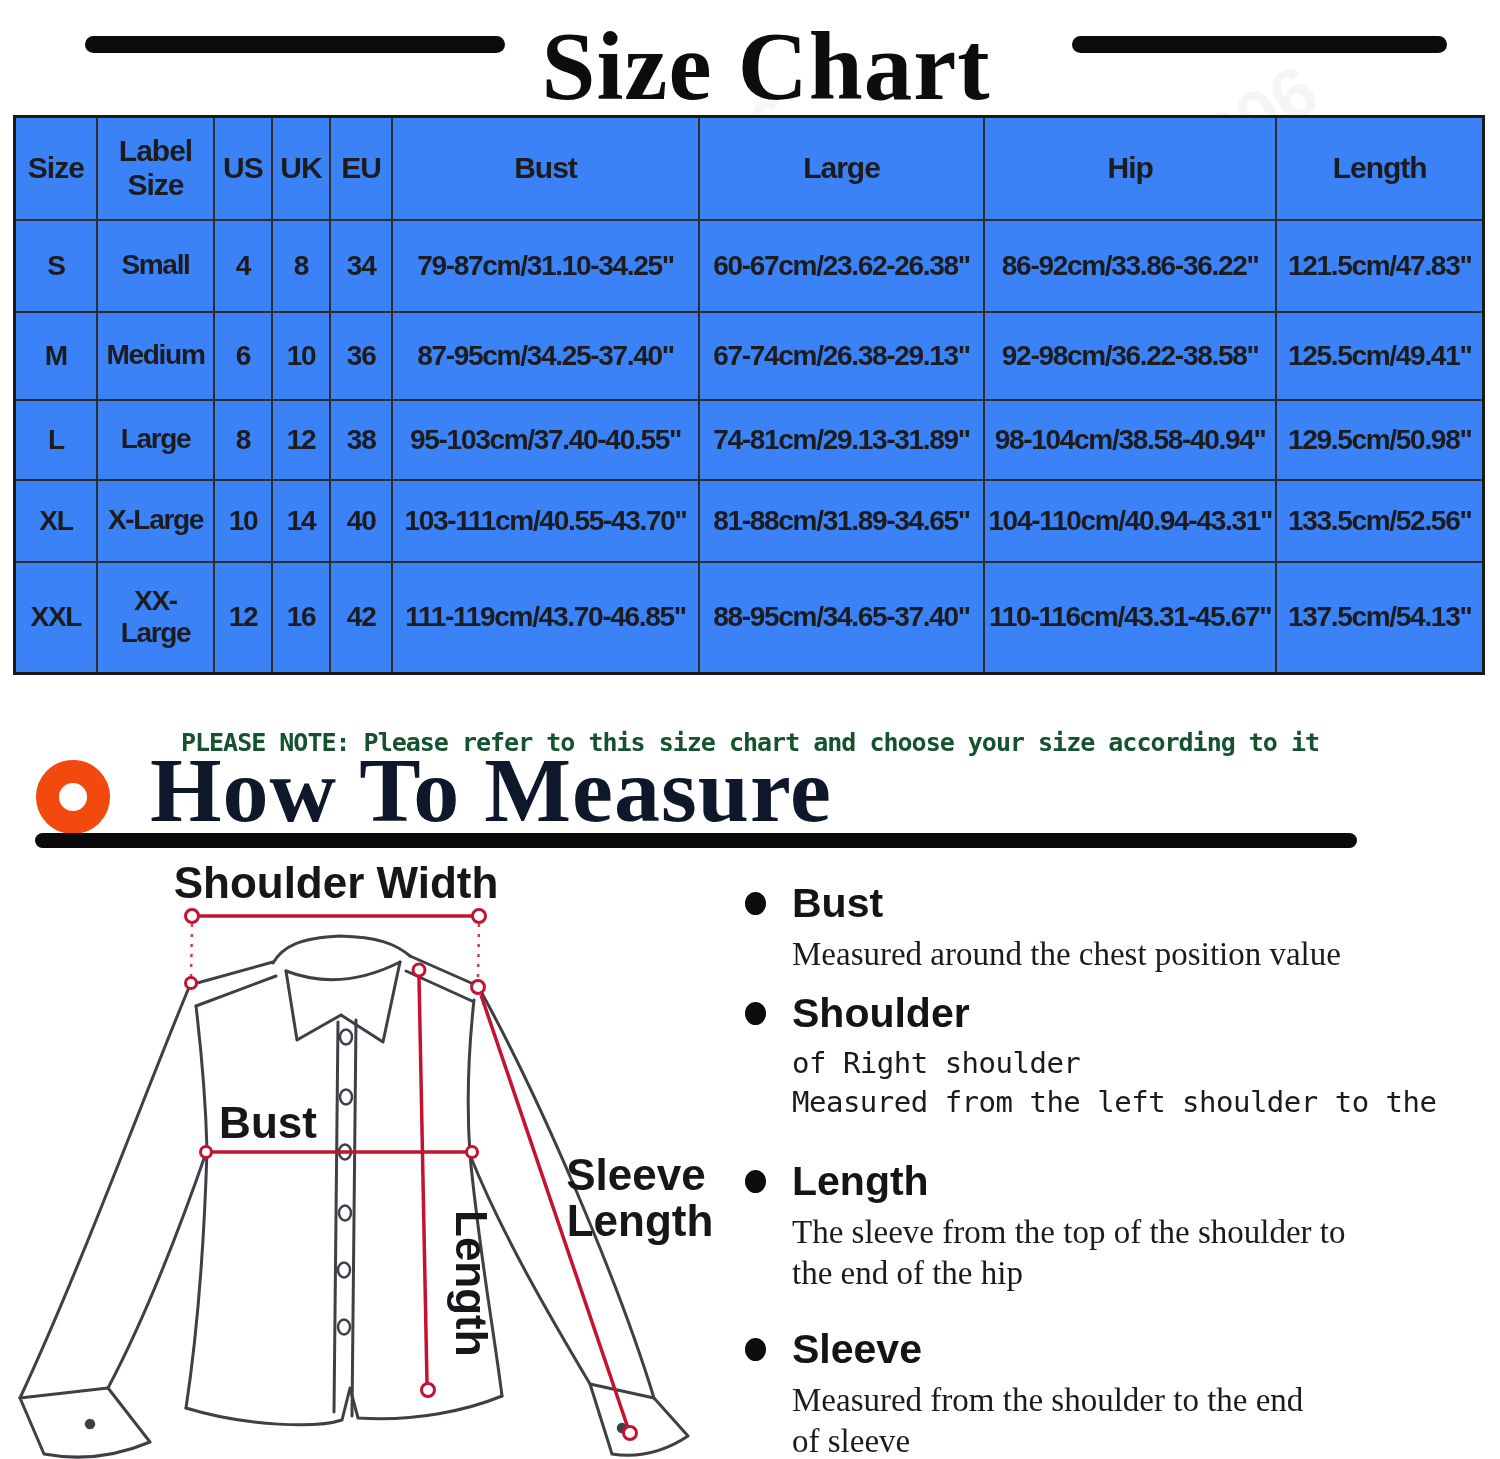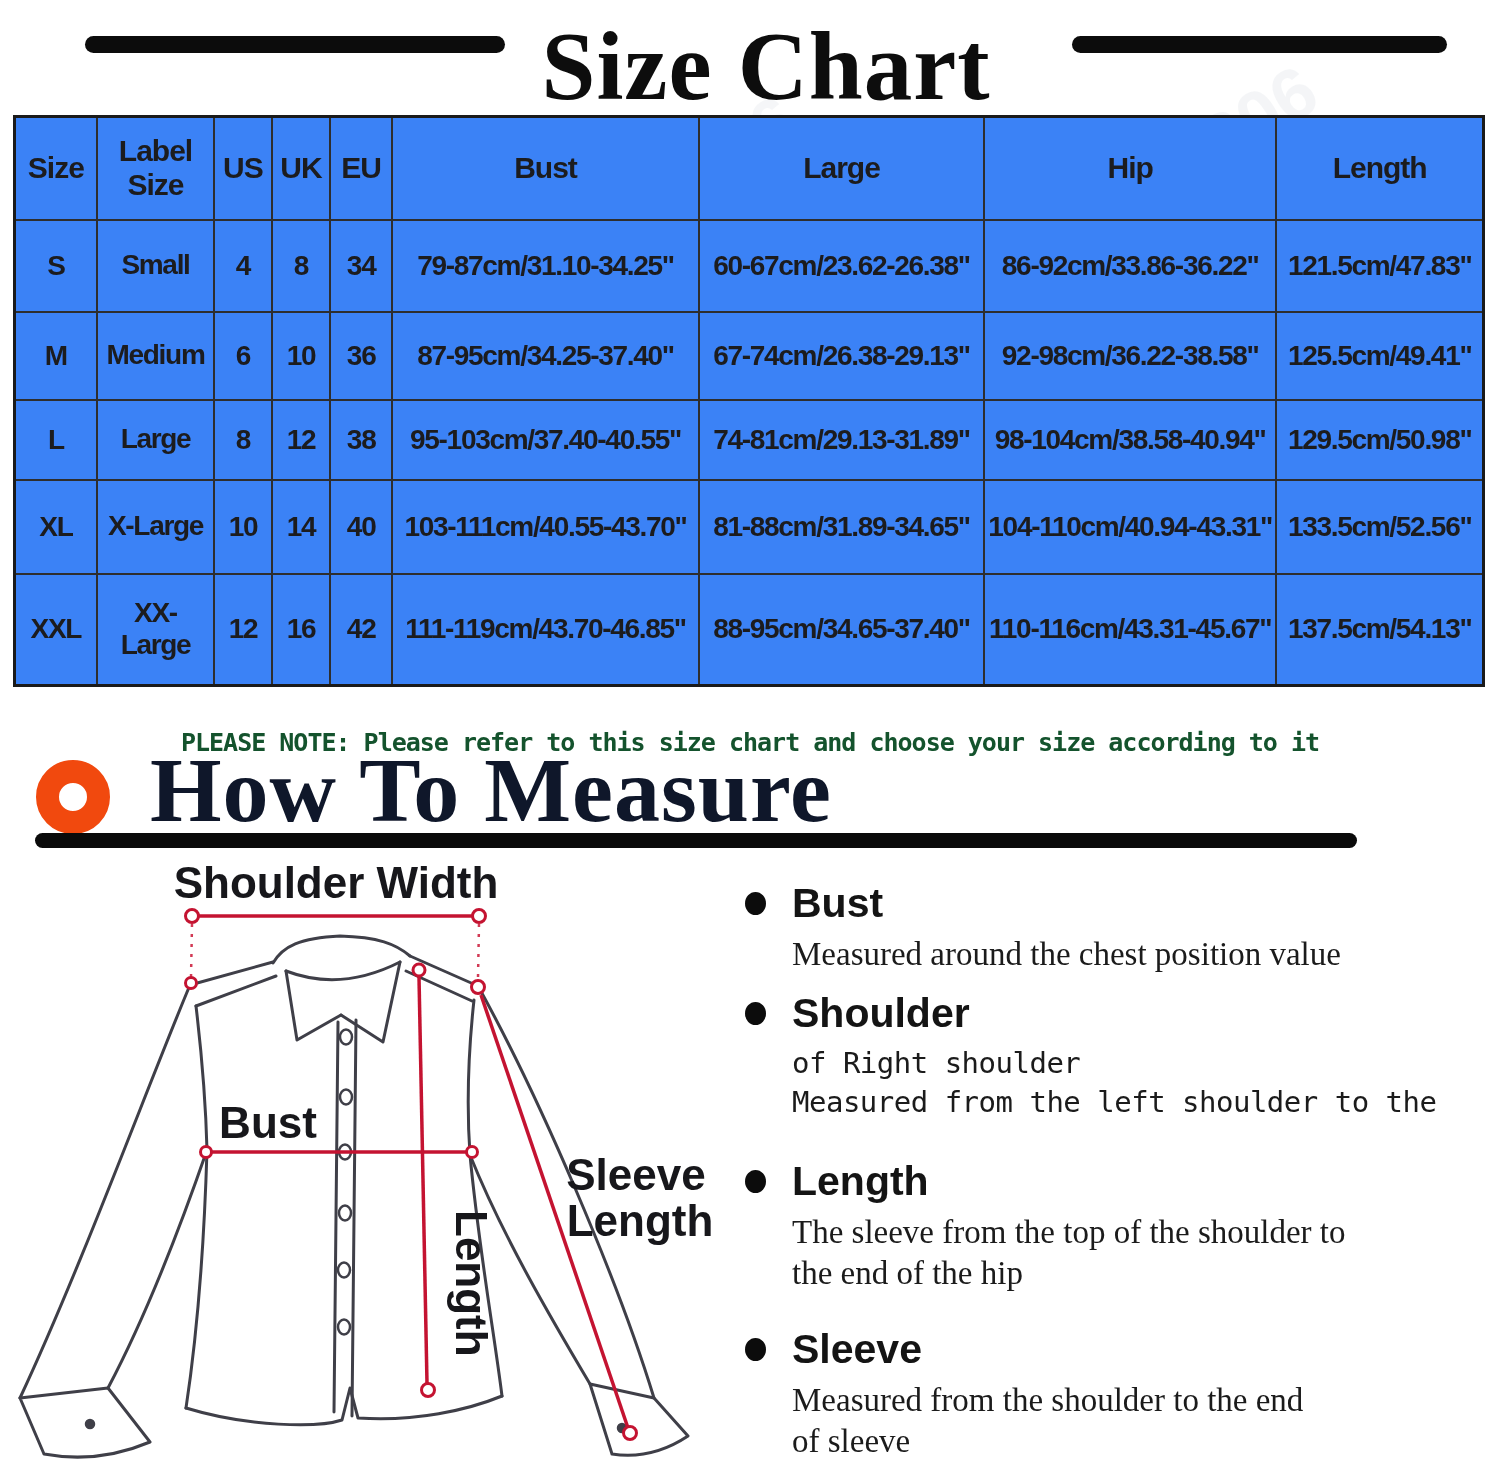--- a/index.html
+++ b/index.html
@@ -28,21 +28,21 @@
     border:3px solid #1a1a1a;
   }
   .size-table th,.size-table td{
     border:2px solid #2e2e2e;text-align:center;vertical-align:middle;
     padding:0 2px;color:#1c1c1e;
   }
   .size-table th{font-size:30px;font-weight:700;letter-spacing:-1px;line-height:1.15;}
   .size-table td{font-size:28px;font-weight:700;letter-spacing:-1.3px;white-space:nowrap;}
   .size-table td.wrap{white-space:normal;line-height:1.15;}
   tr.hdr{height:103px;}
-  tr.r1{height:92px;}tr.r2{height:88px;}tr.r3{height:80px;}tr.r4{height:94px;}tr.r5{height:112px;}
+  tr.r1{height:92px;}tr.r2{height:88px;}tr.r3{height:80px;}tr.r4{height:82px;}tr.r5{height:112px;}
   
   .note{
     position:absolute;top:728px;left:0;width:1500px;margin:0;text-align:center;
     font-family:"DejaVu Sans Mono","Liberation Mono",monospace;
     font-size:25px;font-weight:700;color:#14532d;letter-spacing:-1px;
   }
   
   .donut{
     position:absolute;left:36px;top:760px;width:74px;height:74px;border-radius:50%;
     border:23px solid #f1490e;box-sizing:border-box;background:#fff;

